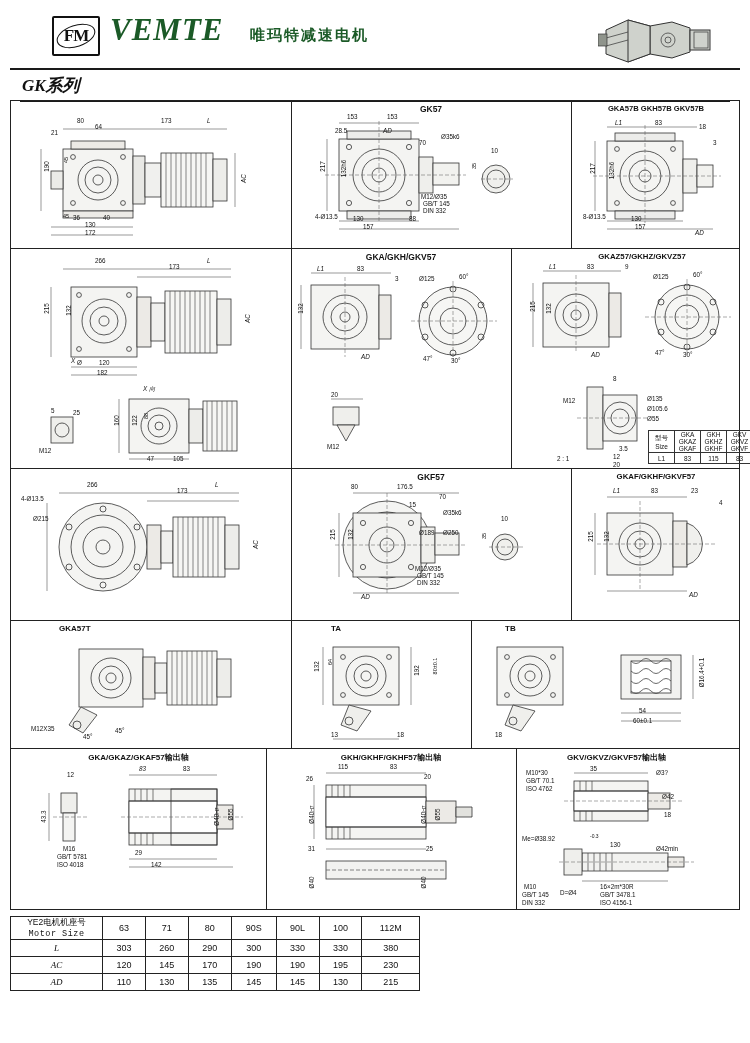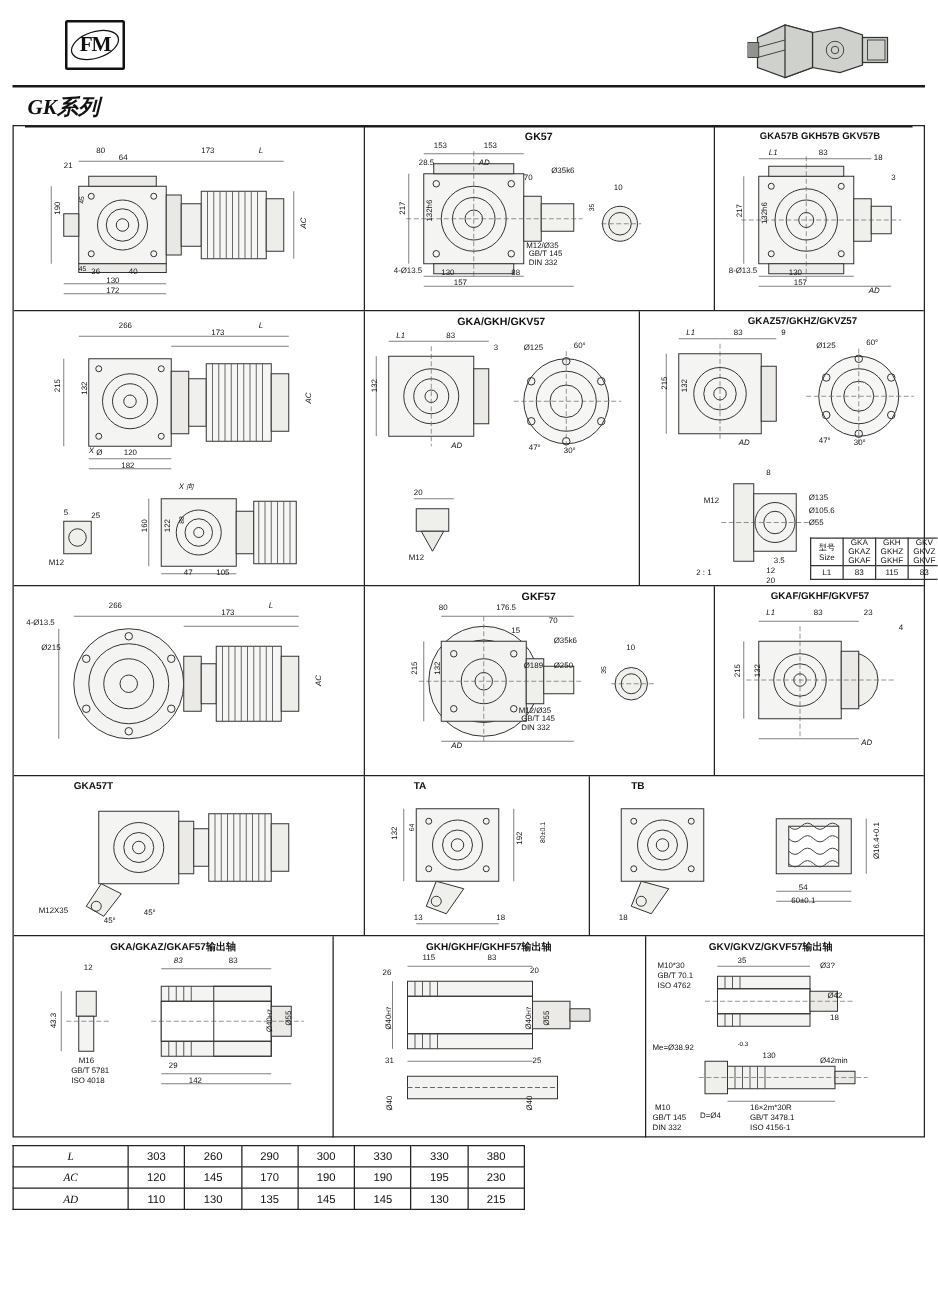--- a/index.html
+++ b/index.html
@@ -92,20 +92,24 @@
 </style>
 </head>
 <body>
 
 <div class="page">
 
   <div class="header">
     <div class="logo-box">
       <div class="oval"></div>
       <span class="fm">FM</span>
+    </div>
+    <div class="brand">
+      <span class="vemte">VEMTE</span>
+      <span class="cn">唯玛特减速电机</span>
     </div>
 
     <div class="gear-pic">
       <svg width="120" height="50" viewBox="0 0 120 50">
         <g fill="#cfd2cc" stroke="#333" stroke-width="1">
           <polygon points="8,16 30,6 52,12 52,40 30,48 8,40"></polygon>
           <polygon points="52,12 74,8 92,14 92,38 74,44 52,40"></polygon>
           <rect x="92" y="16" width="20" height="20"></rect>
           <polygon points="30,6 30,48 52,40 52,12"></polygon>
         </g>
@@ -895,20 +899,33 @@
         <div class="d" style="left:96px;top:134px">16×2m*30R</div>
         <div class="d" style="left:96px;top:142px">GB/T 3478.1</div>
         <div class="d" style="left:96px;top:150px">ISO 4156-1</div>
         <div class="d" style="left:56px;top:140px">D=Ø4</div>
       </div>
     </div>
   </div>
 
   <table class="tbl">
     <tbody>
+        <tr>
+      <td class="lbl">
+        <div class="cn">YE2电机机座号</div>
+        <div class="en">Motor Size</div>
+      </td>
+      <td>63</td>
+      <td>71</td>
+      <td>80</td>
+      <td>90S</td>
+      <td>90L</td>
+      <td>100</td>
+      <td>112M</td>
+    </tr>
     <tr>
       <td class="lbl rowhead">L</td>
       <td>303</td>
       <td>260</td>
       <td>290</td>
       <td>300</td>
       <td>330</td>
       <td>330</td>
       <td>380</td>
     </tr>

